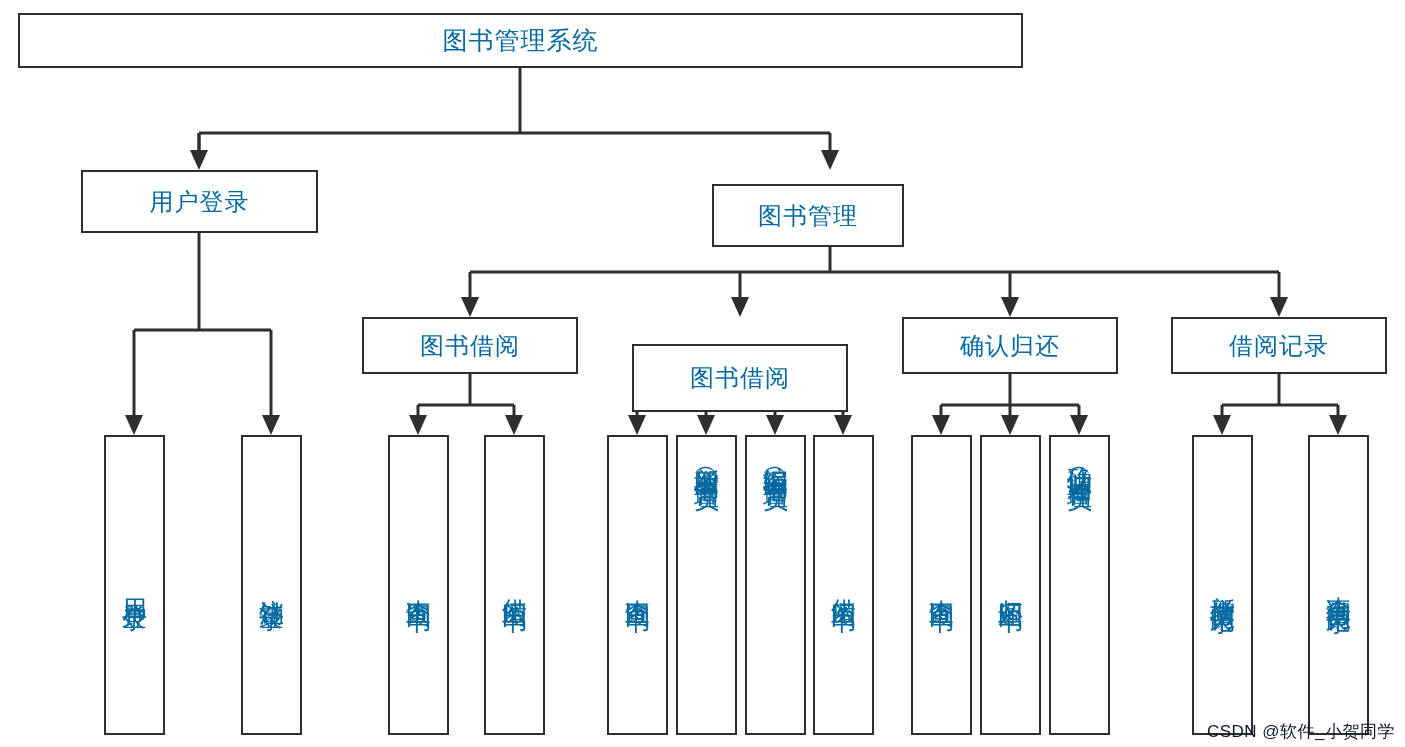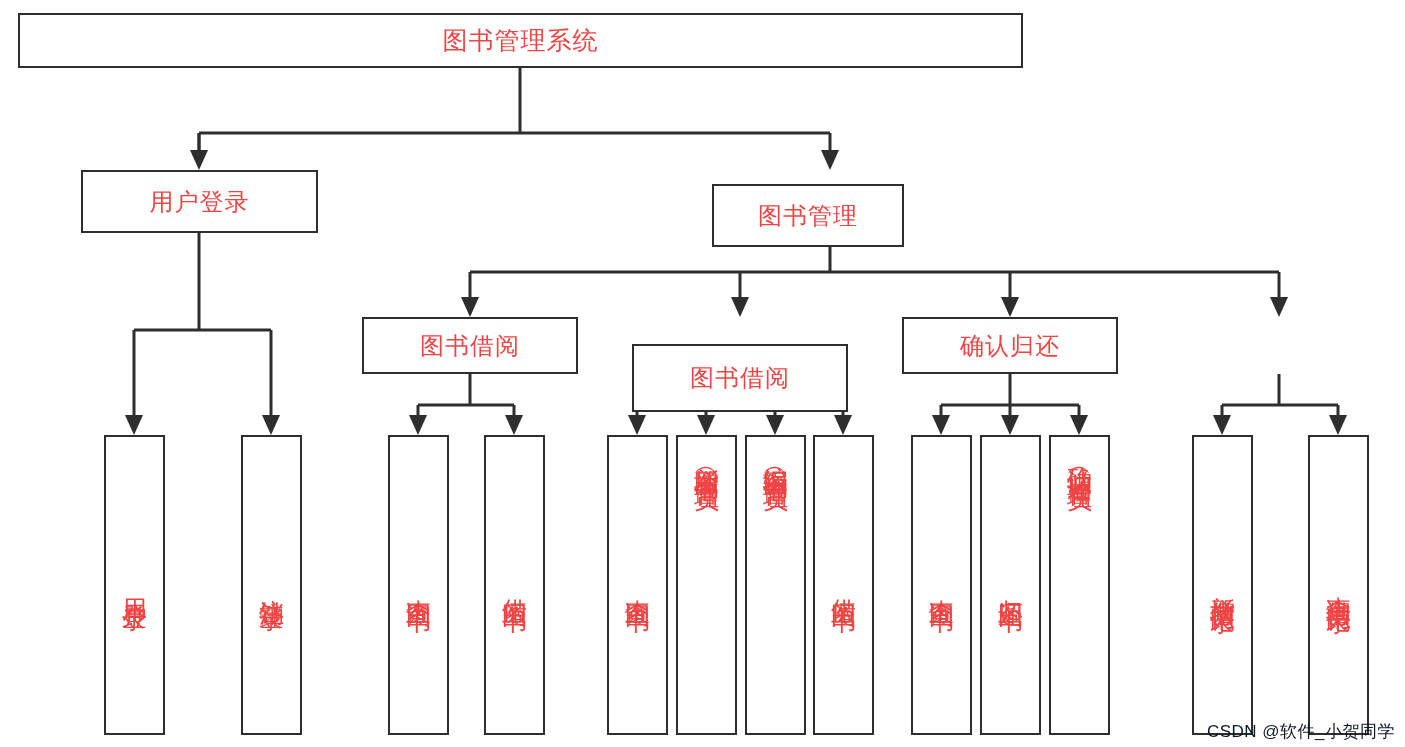--- a/index.html
+++ b/index.html
@@ -21,21 +21,21 @@
     border:2px solid #2e2e2e;
     background:#ffffff;
     display:flex;
     align-items:center;
     justify-content:center;
     text-align:center;
   }
   .node-label{
     display:block;
     line-height:1.25;
-    color:#ef4444;
+    color:#0369a1;
     letter-spacing:1px;
   }
   
   .node.root{ }
   .node.root .node-label{ font-size:25px; }
 
   
   .node.branch .node-label{ font-size:24px; }
 
   
@@ -169,20 +169,23 @@
   </div>
 
   <div class="node branch" style="left:632px; top:317px; width:216px; height:68px;margin-top:27px;">
     <span class="node-label">图书借阅</span>
   </div>
 
   <div class="node branch" style="left:902px; top:317px; width:216px; height:57px;">
     <span class="node-label">确认归还</span>
   </div>
 
+  <div class="node branch" style="left:1171px; top:317px; width:216px; height:57px;">
+    <span class="node-label">借阅记录</span>
+  </div>
 
   <div class="node leaf short" style="left:104px; top:435px; width:61px; height:300px;">
     <span class="node-label">用户登录</span>
   </div>
 
   <div class="node leaf short" style="left:241px; top:435px; width:61px; height:300px;">
     <span class="node-label">注销登录</span>
   </div>
 
   <div class="node leaf short" style="left:388px; top:435px; width:61px; height:300px;">

